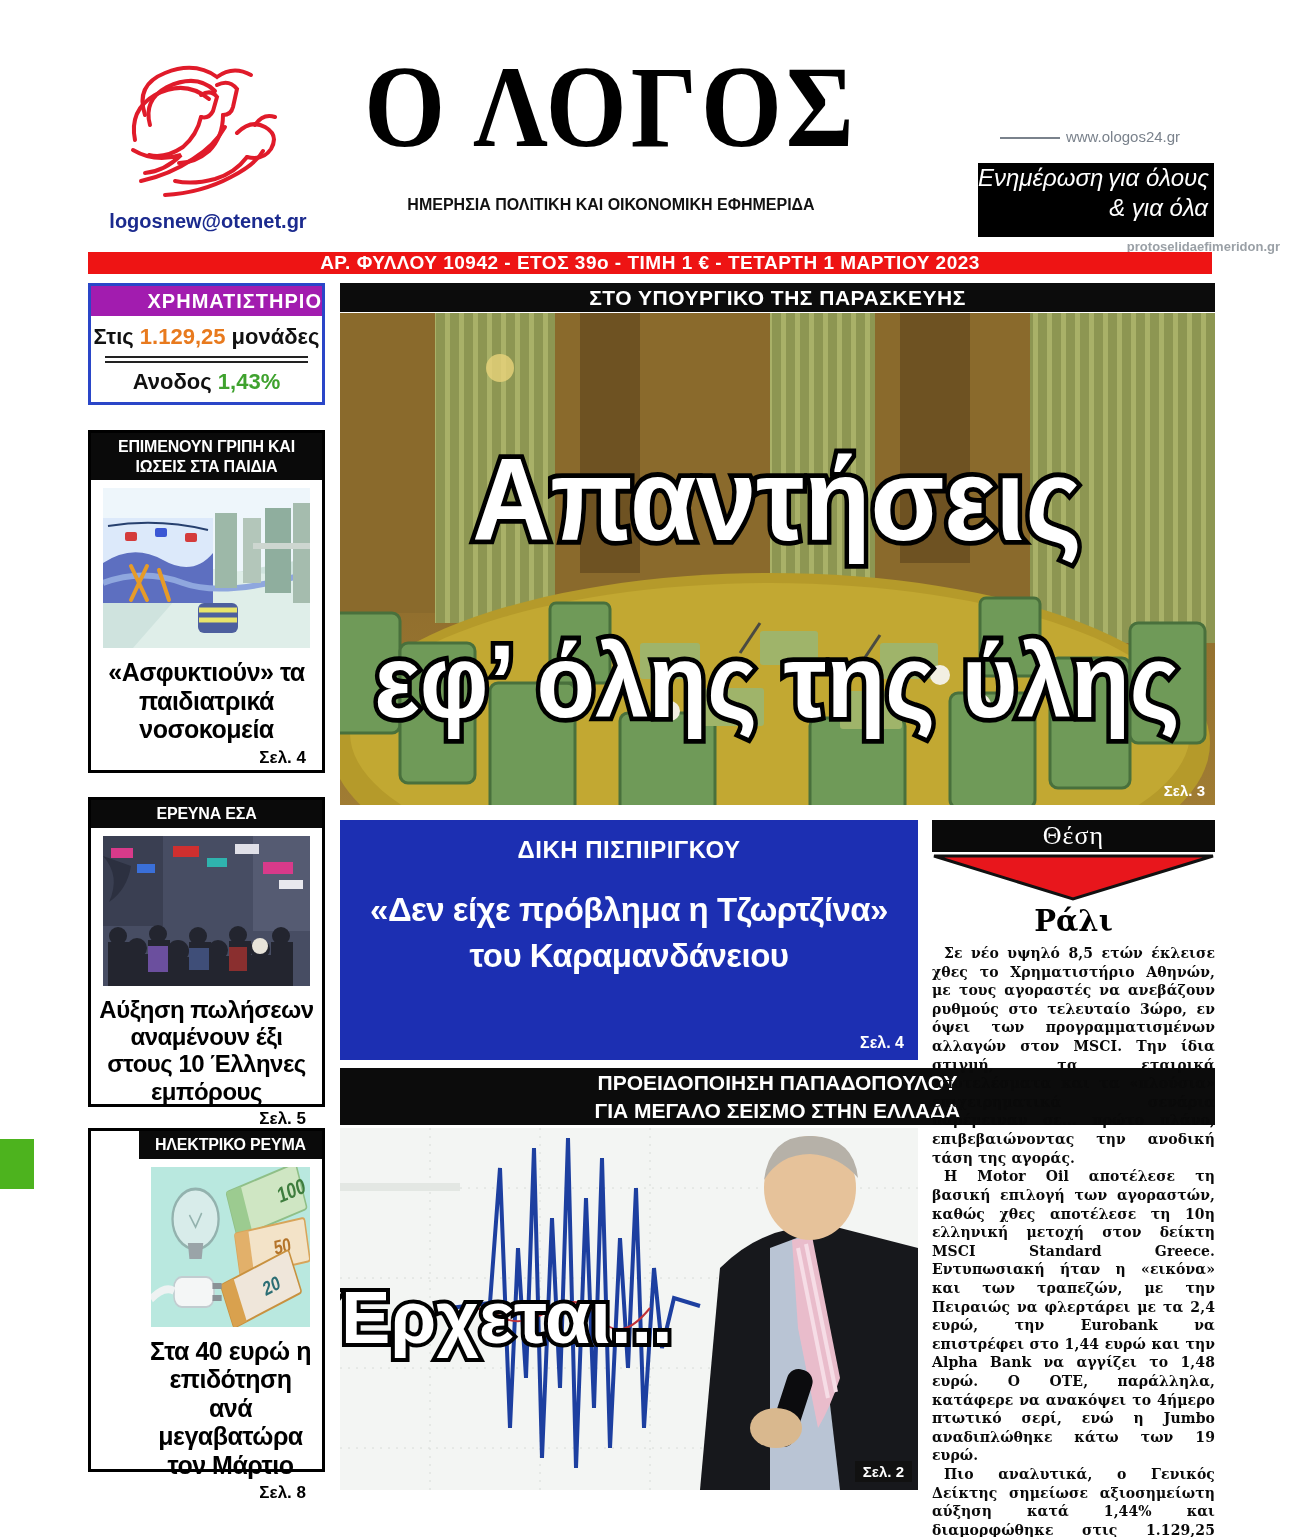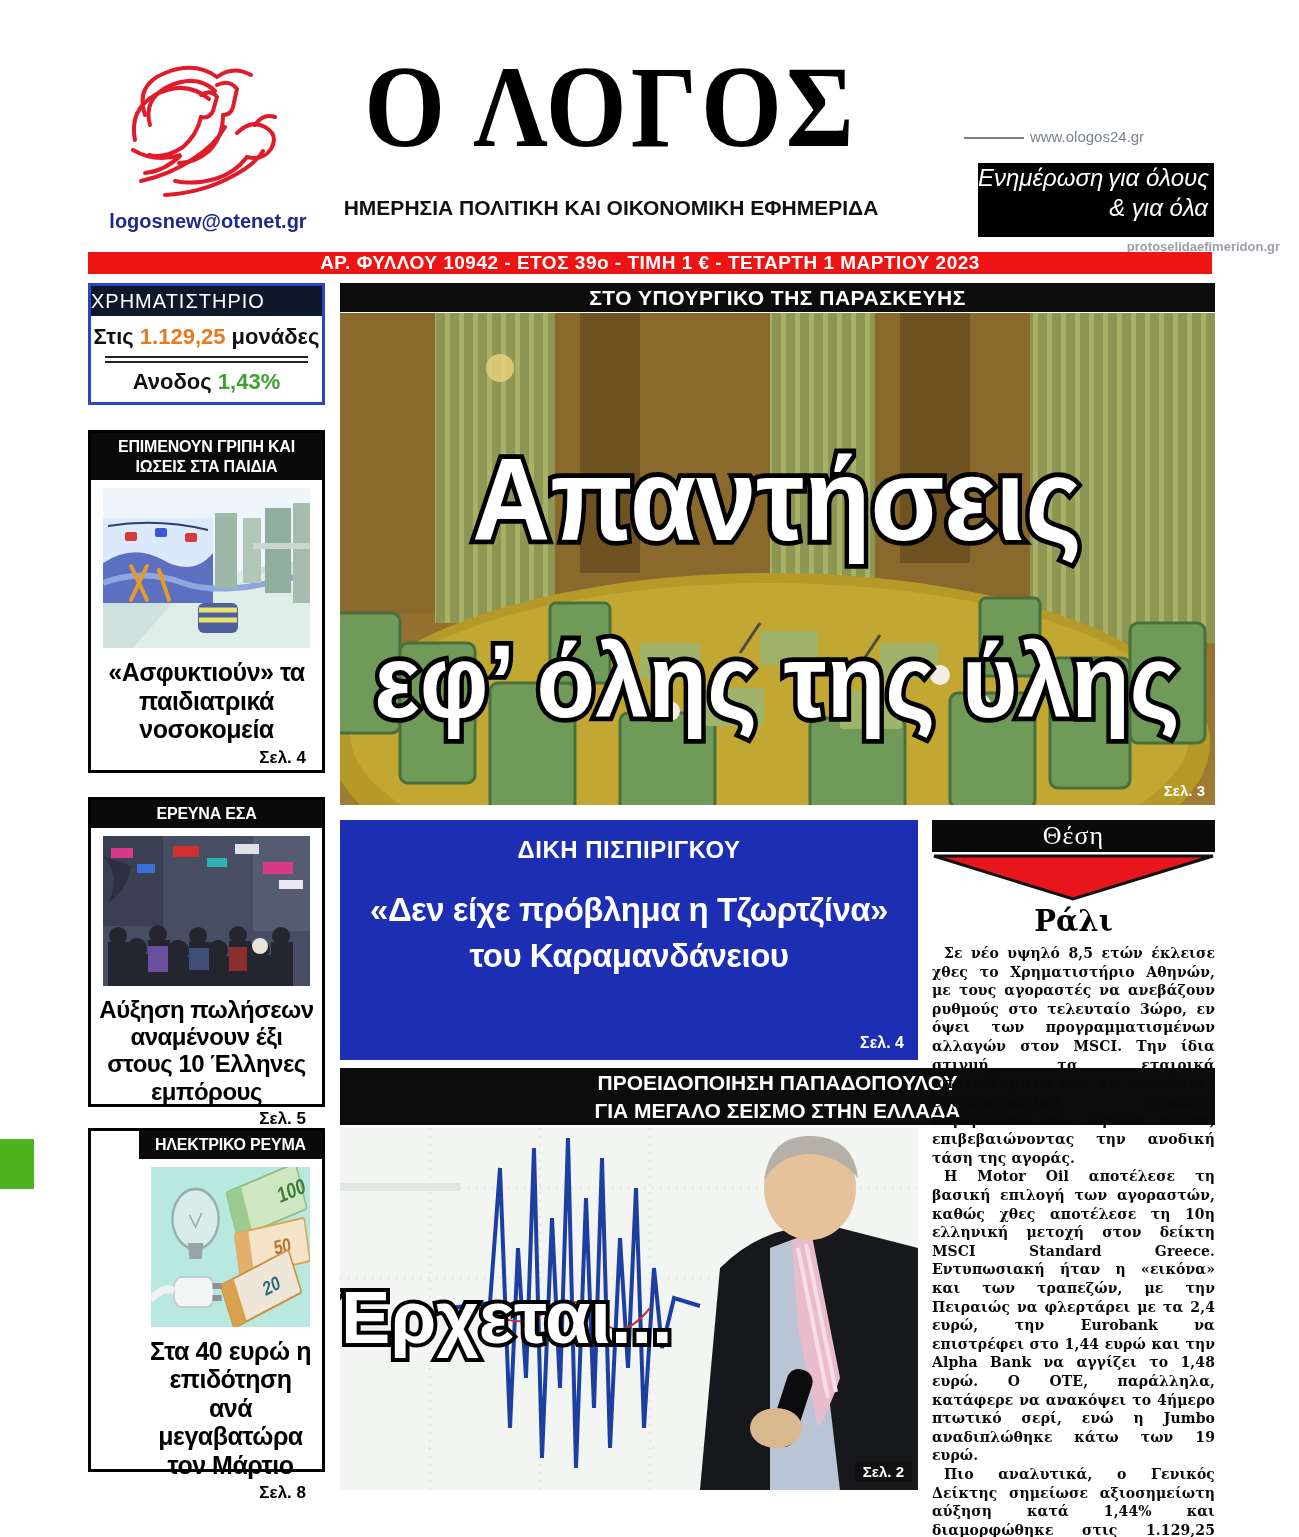--- a/index.html
+++ b/index.html
@@ -5,41 +5,41 @@
   html,body{margin:0;padding:0;background:#e9e9e9;}
   #page{position:relative;width:1299px;height:1537px;background:#ffffff;margin:0 auto;
         font-family:"Liberation Sans","DejaVu Sans",sans-serif;overflow:hidden;}
   .abs{position:absolute;}
 
   
   #masthead-title{left:318px;top:40px;width:586px;text-align:center;
     font-family:"Liberation Serif","DejaVu Serif",serif;font-weight:900;font-size:104px;
     letter-spacing:4px;color:#000;transform:scaleY(1.12);transform-origin:top center;white-space:nowrap;}
   #masthead-subtitle{left:318px;top:196px;width:586px;text-align:center;
-    font-weight:bold;font-size:21px;color:#111;white-space:nowrap;}
+    font-weight:bold;font-size:16px;color:#111;white-space:nowrap;}
   #logo-email{left:88px;top:210px;width:240px;text-align:center;
     font-weight:bold;font-size:20px;color:#1b2a8e;}
   #logo24{left:955px;top:66px;width:270px;text-align:center;color:#5d6570;}
   #logo24 .l24-text{font-size:36px;font-weight:bold;letter-spacing:1px;vertical-align:middle;}
   #logo24 .l24-two{font-size:52px;font-weight:900;color:#8fb3d9;vertical-align:middle;}
   #logo24 .l24-four{font-size:52px;font-weight:900;color:#31414f;margin-left:-18px;vertical-align:middle;}
-  #logo24-site{left:919px;top:128px;width:270px;text-align:center;font-size:15px;color:#7a828c;}
+  #logo24-site{left:955px;top:128px;width:270px;text-align:center;font-size:15px;color:#7a828c;}
   #logo24-site .rule{display:inline-block;width:60px;height:2px;background:#7a828c;vertical-align:middle;margin-right:6px;}
   #promo-box{left:978px;top:163px;width:236px;height:74px;background:#000;color:#fff;
     display:flex;flex-direction:row;justify-content:center;text-align:center;
     font-style:italic;font-size:24px;line-height:1.25;font-family:"Liberation Sans",sans-serif;}
   #watermark{left:1030px;top:239px;width:250px;text-align:right;font-weight:bold;font-size:13px;color:#9aa0a6;}
 
   
   #issue-bar{left:88px;top:252px;width:1124px;height:22px;background:#ee1414;color:#fff;
     font-weight:bold;font-size:19px;display:flex;align-items:center;justify-content:center;letter-spacing:.5px;}
 
   
   #stock-box{left:88px;top:283px;width:237px;height:122px;border:3px solid #2a46c8;background:#fff;box-sizing:border-box;}
-  #stock-box .sb-head{background:#0f172a;color:#fff;font-weight:normal;font-size:20px;text-align:left;
+  #stock-box .sb-head{background:#a21caf;color:#fff;font-weight:bold;font-size:20px;text-align:right;
     height:30px;line-height:30px;letter-spacing:1px;}
   .stock-line{text-align:center;font-weight:bold;font-size:22px;color:#111;margin-top:8px;white-space:nowrap;}
   .stock-line .orange{color:#e87a1e;}
   .stock-line .green{color:#3fa22e;}
   #stock-divider{margin:6px 14px;border-top:2px solid #222;border-bottom:2px solid #222;height:3px;}
 
   .side-box{left:88px;width:237px;border:3px solid #000;background:#fff;box-sizing:border-box;}
   .side-box .kicker{background:#0a0a0a;color:#fff;font-weight:bold;text-align:center;
      font-size:16px;line-height:1.22;padding:4px 2px;letter-spacing:-.2px;}
   .side-box .photo{margin:8px 12px 0 12px;height:160px;overflow:hidden;}

